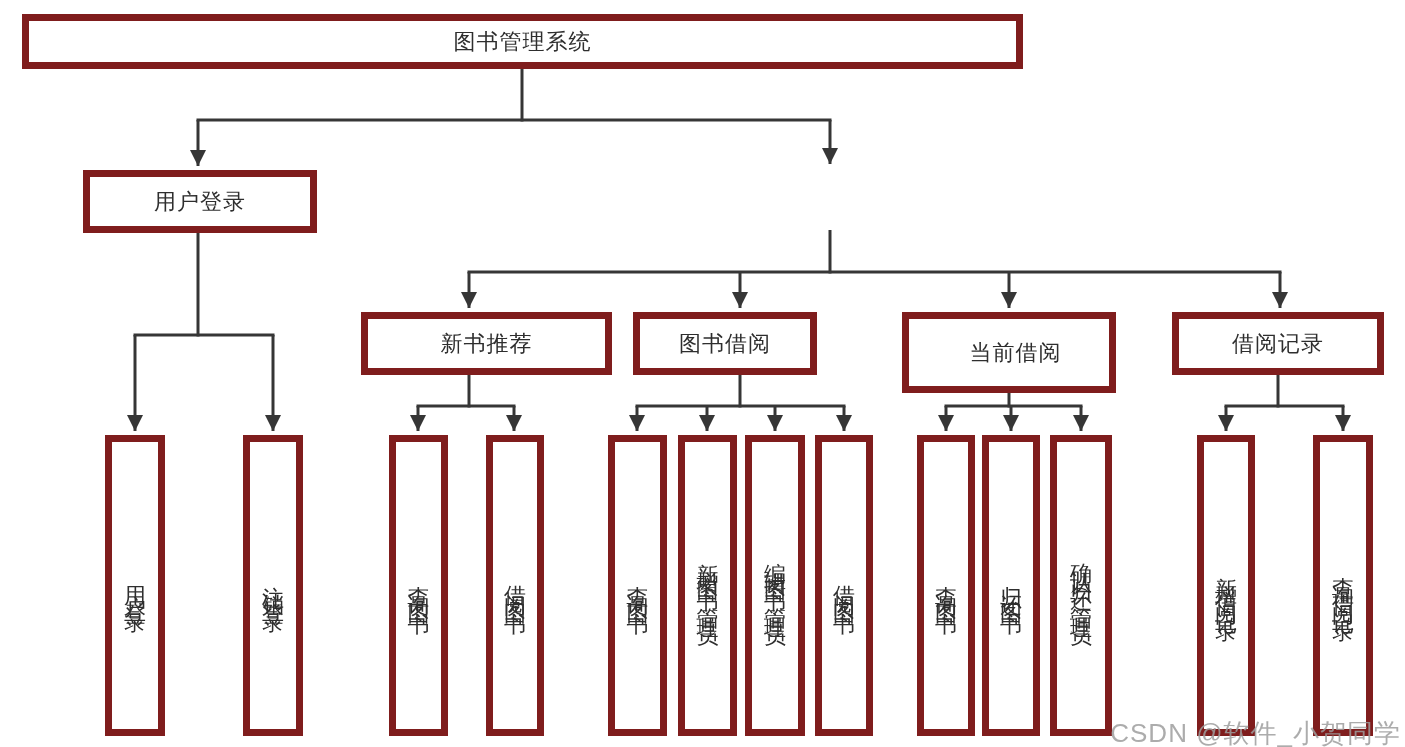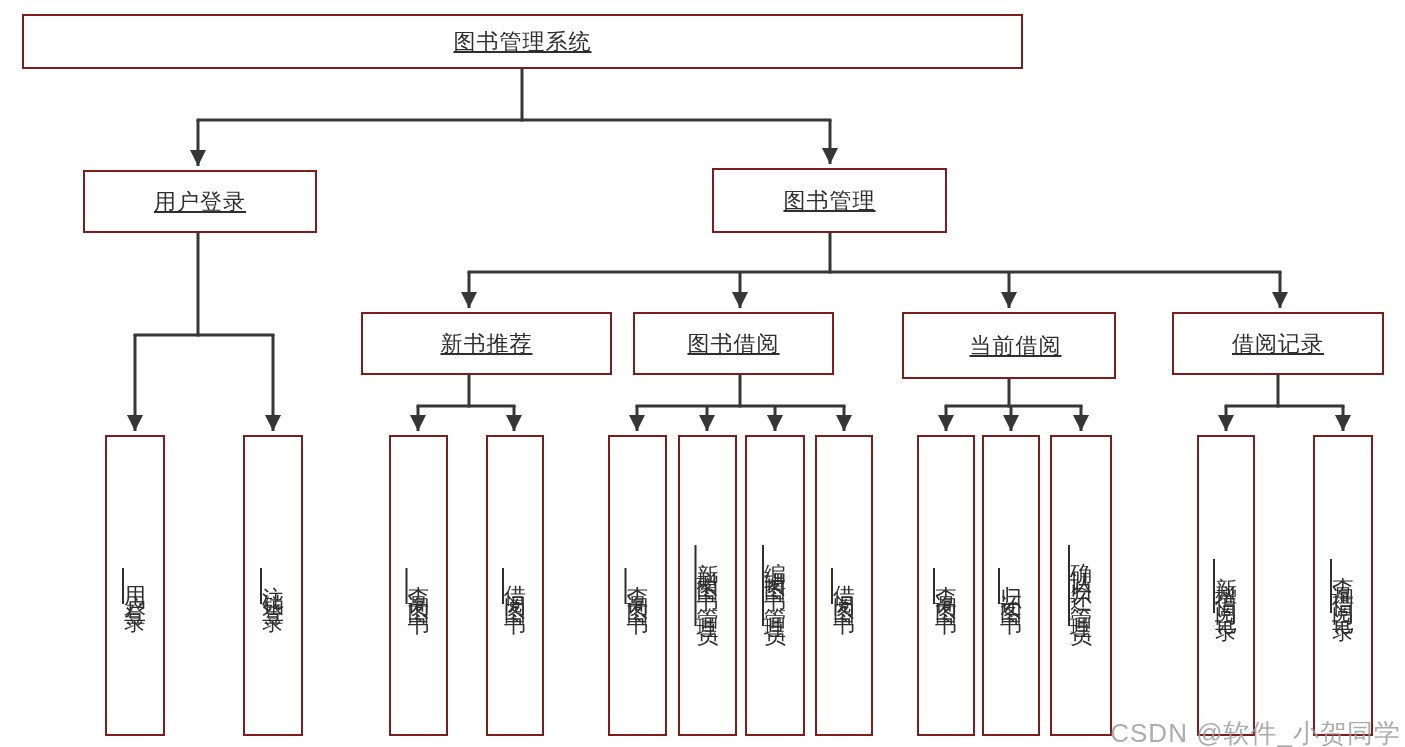--- a/index.html
+++ b/index.html
@@ -19,48 +19,47 @@
     position: absolute;
     left: 0; top: 0;
     width: 1405px;
     height: 747px;
     z-index: 1;
   }
   .node {
     position: absolute;
     box-sizing: border-box;
     background: #ffffff;
-    border: 2px solid #7f1d1d;
+    border: 7px solid #7f1d1d;
     color: #2e2e2e;
     display: flex;
     align-items: center;
     justify-content: center;
     z-index: 2;
     text-align: center;
-    text-decoration: underline;
   }
   .node.h {
     font-size: 22px;
     letter-spacing: 1px;
     line-height: 1;
     white-space: nowrap;
   }
   .node.v {
     writing-mode: vertical-rl;
     font-size: 22px;
     letter-spacing: 9px;
     line-height: 1;
   }
   
   #n-root           { left: 22px;   top: 14px;  width: 1001px; height: 55px; }
   #n-user-login     { left: 83px;   top: 170px; width: 234px;  height: 63px; }
   #n-book-mgmt      { left: 712px;  top: 168px; width: 235px;  height: 65px; }
   #n-new-book       { left: 361px;  top: 312px; width: 251px;  height: 63px; }
-  #n-book-borrow    { left: 633px;  top: 312px; width: 201px;  height: 63px; }
-  #n-current-borrow { left: 902px;  top: 312px; width: 214px;  height: 67px; padding-left: 13px; }
+  #n-book-borrow    { left: 633px;  top: 312px; width: 184px;  height: 63px; }
+  #n-current-borrow { left: 902px;  top: 312px; width: 214px;  height: 81px; padding-left: 13px; }
   #n-borrow-record  { left: 1172px; top: 312px; width: 212px;  height: 63px; }
   
   .leaf { top: 435px; height: 301px; }
   #l-ul-0 { left: 105px;  width: 60px; }
   #l-ul-1 { left: 243px;  width: 60px; }
   #l-nb-0 { left: 389px;  width: 59px; }
   #l-nb-1 { left: 486px;  width: 58px; }
   #l-bb-0 { left: 608px;  width: 59px; }
   #l-bb-1 { left: 678px;  width: 59px; }
   #l-bb-2 { left: 745px;  width: 60px; }
@@ -132,21 +131,20 @@
       <path d="M1278,373 L1278,407.5"></path>
       <path d="M1224.5,406 L1344.5,406"></path>
       <path d="M1226,406 L1226,431" marker-end="url(#arrow)"></path>
       <path d="M1343,406 L1343,431" marker-end="url(#arrow)"></path>
     </g>
   </svg>
 
   <div class="node h" id="n-root">图书管理系统</div>
 
   <div class="node h" id="n-user-login">用户登录</div>
-  <div class="node h" id="n-book-mgmt">图书管理</div>
 
   <div class="node h" id="n-new-book">新书推荐</div>
   <div class="node h" id="n-book-borrow">图书借阅</div>
   <div class="node h" id="n-current-borrow">当前借阅</div>
   <div class="node h" id="n-borrow-record">借阅记录</div>
 
   <div class="node v leaf" id="l-ul-0">用户登录</div>
   <div class="node v leaf" id="l-ul-1">注销登录</div>
 
   <div class="node v leaf" id="l-nb-0">查询图书</div>

